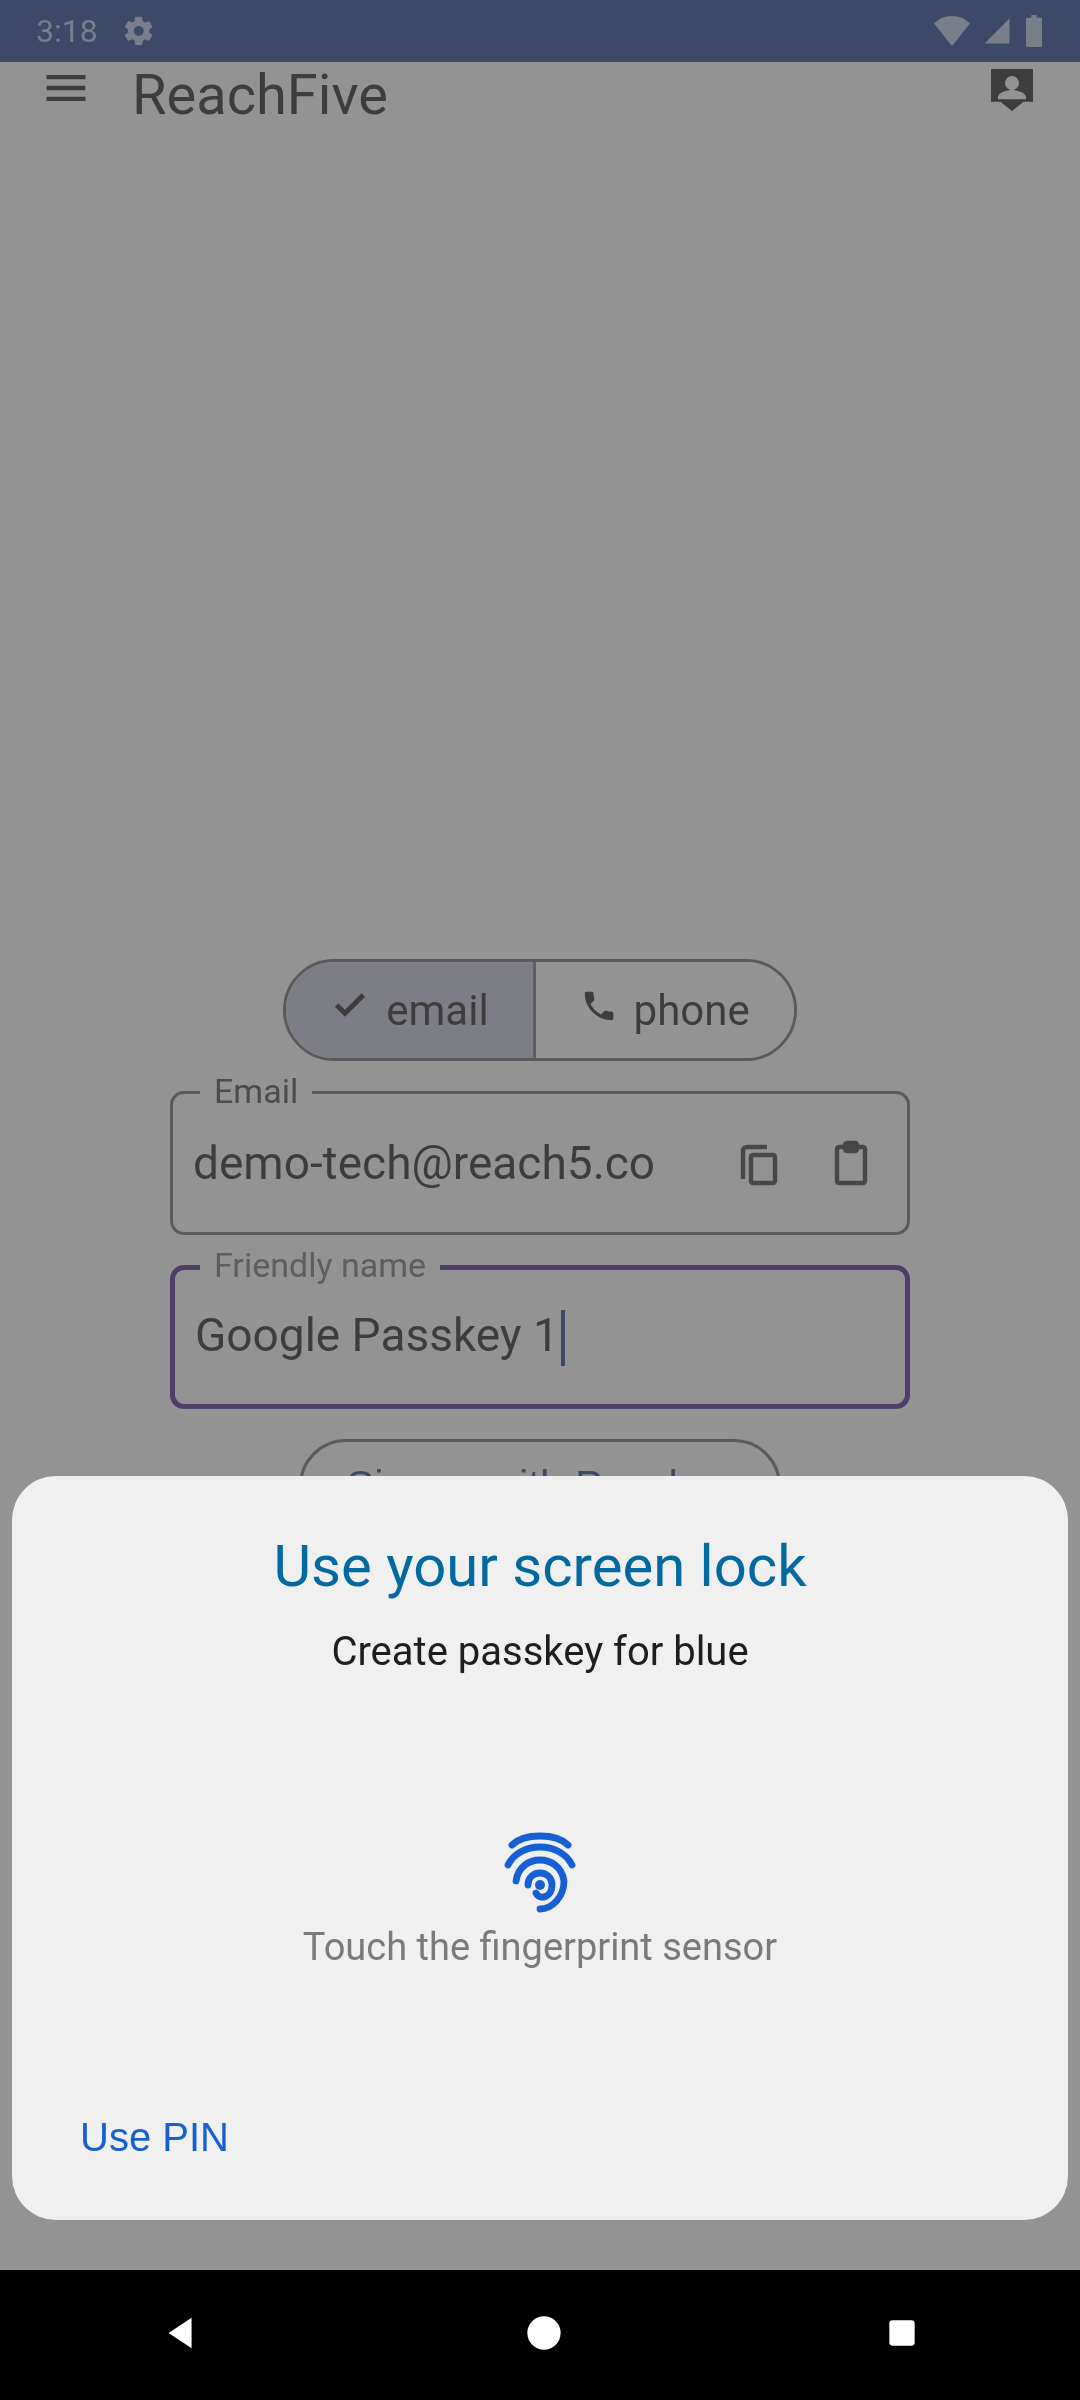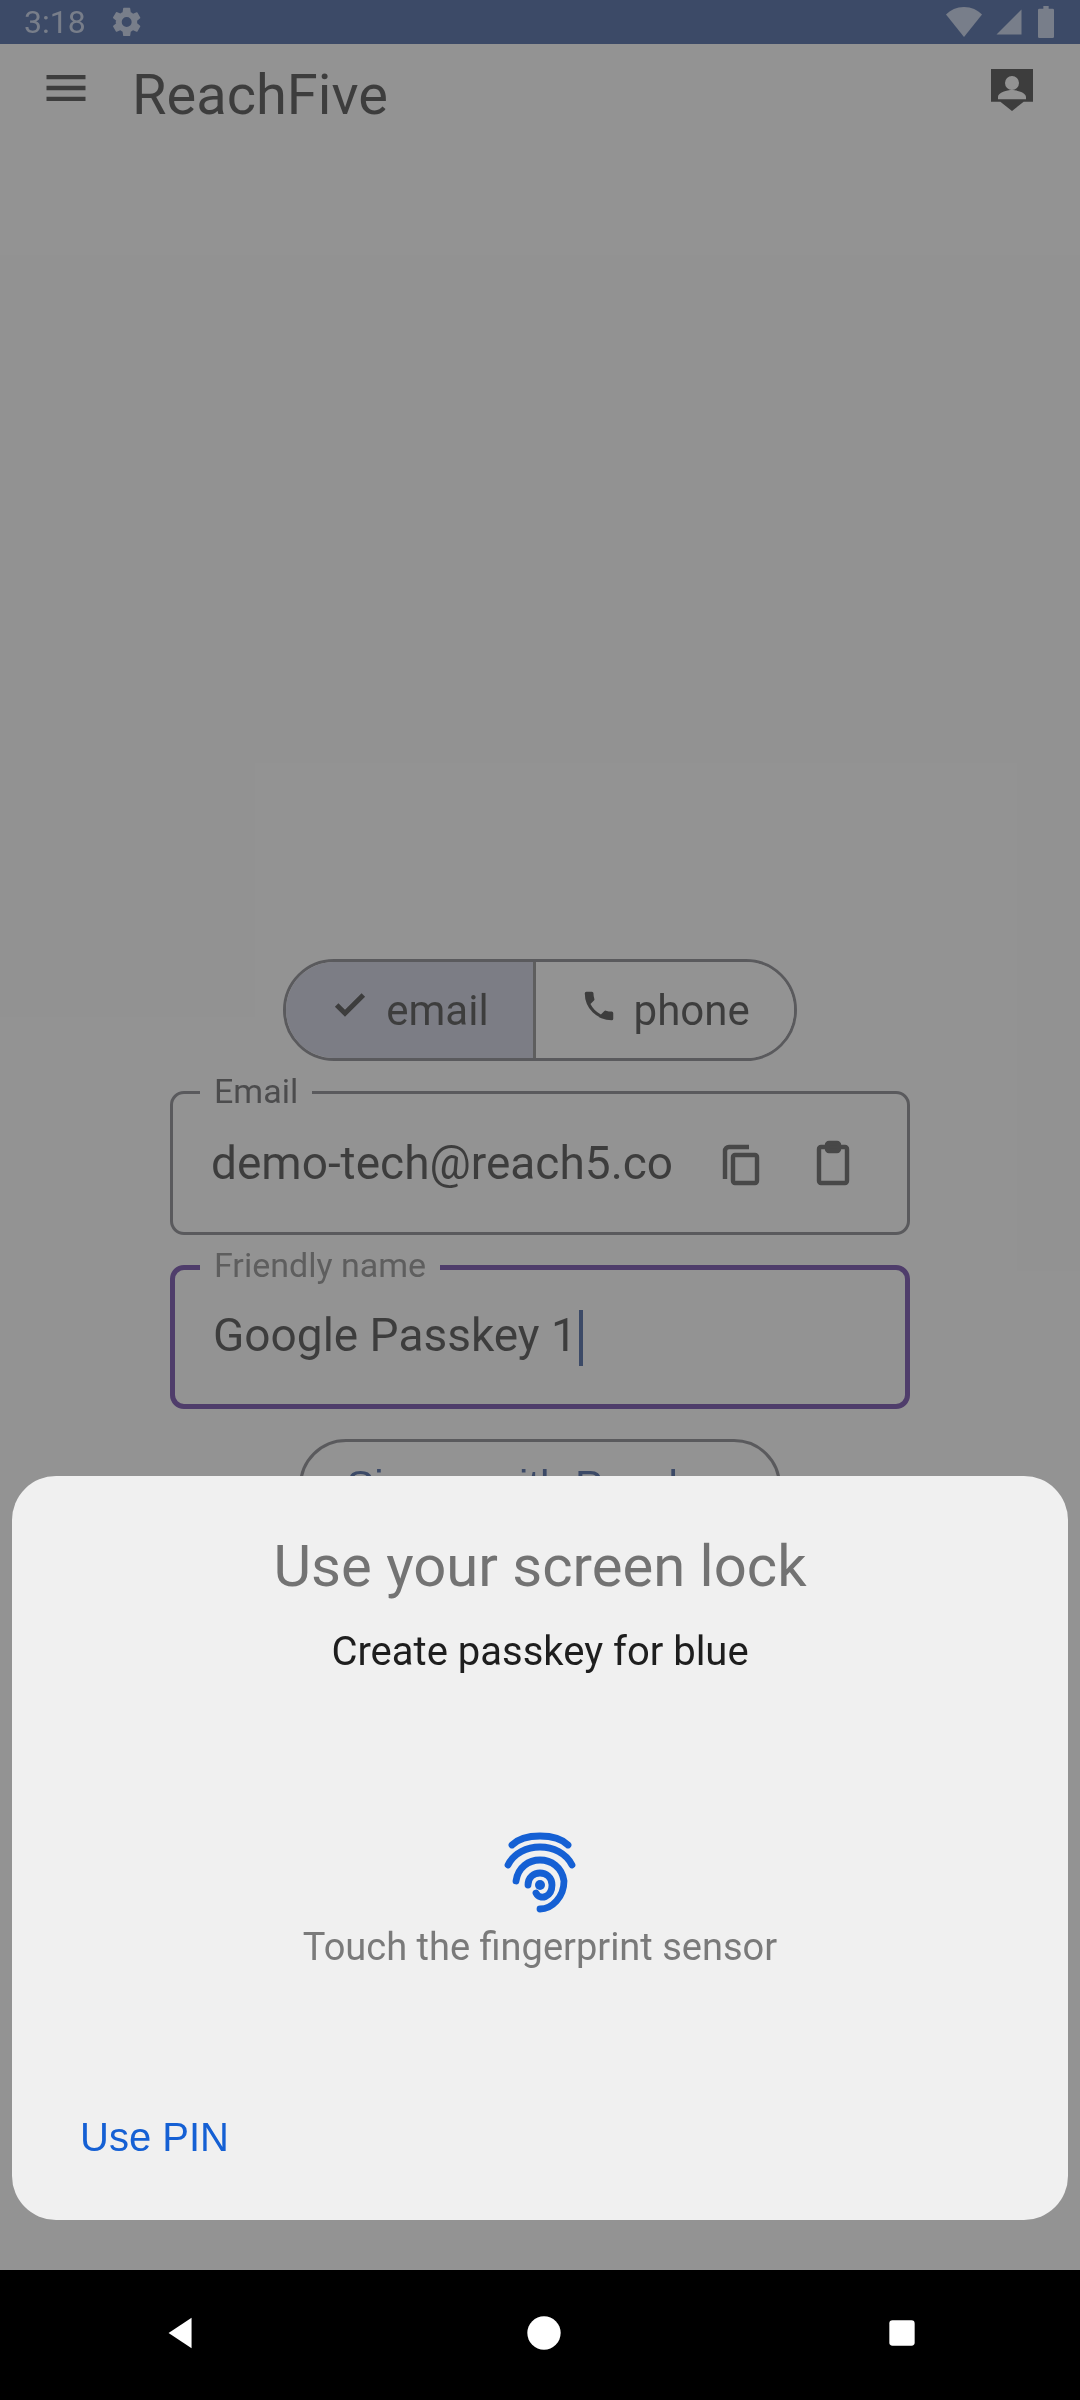--- a/index.html
+++ b/index.html
@@ -1,54 +1,54 @@
 <!DOCTYPE html>
 <html><head>
 <meta charset="utf-8">
 <style>
   * { box-sizing: border-box; margin: 0; padding: 0; }
   html, body { width: 1080px; height: 2400px; font-family: Roboto, Arial, sans-serif; overflow: hidden; background:#000; }
   .screen { position: relative; width: 1080px; height: 2400px; background:#fefefe; }
 
   
-  .status-bar { position:absolute; top:0; left:0; right:0; height:44px; background:#1b3f8b; display:flex; align-items:center; justify-content:space-between; padding:0 24px; color:#b8c7e6; font-size:32px; }
+  .status-bar { position:absolute; top:0; left:0; right:0; height:62px; background:#1b3f8b; display:flex; align-items:center; justify-content:space-between; padding:0 36px; color:#b8c7e6; font-size:32px; }
   .status-left { display:flex; align-items:center; gap:24px; }
   .status-right { display:flex; align-items:center; gap:12px; }
   .status-bar svg { display:block; }
 
   
   .app-bar { position:absolute; top:62px; left:0; right:0; height:160px; background:#fefefe; display:flex; align-items:flex-start; padding:0 40px; gap:40px; }
   .app-title { font-size:56px; color:#1e1e1e; font-weight:400; }
   .app-bar .spacer { flex:1; }
 
   
   .content { position:absolute; top:222px; left:0; right:0; bottom:130px; display:flex; flex-direction:column; align-items:center; justify-content:center; gap:30px; }
 
   .toggle-group { display:flex; border:3px solid #6a6a72; border-radius:56px; overflow:hidden; height:102px; }
   .toggle-btn { display:flex; align-items:center; gap:16px; padding:0 44px; font-size:42px; color:#1e1e1e; background:#fefefe; }
   .toggle-btn.selected { background:#c2c4d9; }
   .toggle-btn + .toggle-btn { border-left:3px solid #737373; }
 
   .field-wrap { position:relative; width:740px; }
-  .field-box { border:3px solid #6a6a72; border-radius:14px; height:144px; display:flex; align-items:center; padding:0 38px; gap:20px; background:#fefefe; }
+  .field-box { border:3px solid #6a6a72; border-radius:14px; height:144px; display:flex; align-items:center; padding:0 20px; gap:20px; background:#fefefe; }
   .field-box.focused { border:5px solid #4c1d95; }
   .field-label { position:absolute; top:-20px; left:30px; background:#fefefe; padding:0 14px; font-size:34px; color:#444449; }
   .field-label.focused { color:#737373; }
   .field-input { flex:1; border:none; outline:none; font-size:46px; color:#1e1e1e; background:transparent; font-family:inherit; }
   .cursor { display:inline-block; width:4px; height:56px; background:#1b3f8b; vertical-align:middle; margin-left:2px; }
   .icon-btn { width:72px; height:72px; display:flex; align-items:center; justify-content:center; }
 
   .outlined-btn { border:3px solid #6a6a72; border-radius:56px; padding:20px 44px; font-size:42px; color:#1b3f8b; background:#fefefe; }
 
   
   .scrim { position:absolute; inset:0; background:rgba(80,80,80,0.62); }
 
   
   .sheet { position:absolute; left:12px; right:12px; bottom:180px; background:#f0f0f0; border-radius:44px; padding:56px 56px 44px; display:flex; flex-direction:column; align-items:center; }
-  .sheet-title { font-size:58px; color:#737373; text-align:center; }
+  .sheet-title { font-size:58px; color:#0369a1; text-align:center; }
   .sheet-sub { font-size:40px; color:#1e1e1e; margin-top:28px; text-align:center; }
   .fp-icon { margin-top:150px; }
   .sheet-hint { font-size:38px; color:#7a7a7a; text-align:center; }
   .sheet-actions { align-self:flex-start; margin-top:130px; }
   .text-btn { font-size:40px; color:#1560d4; background:none; border:none; padding:16px 12px; }
 
   
   .nav-bar { position:absolute; left:0; right:0; bottom:0; height:130px; background:#000; display:flex; align-items:center; justify-content:space-around; }
 </style>
 </head>

